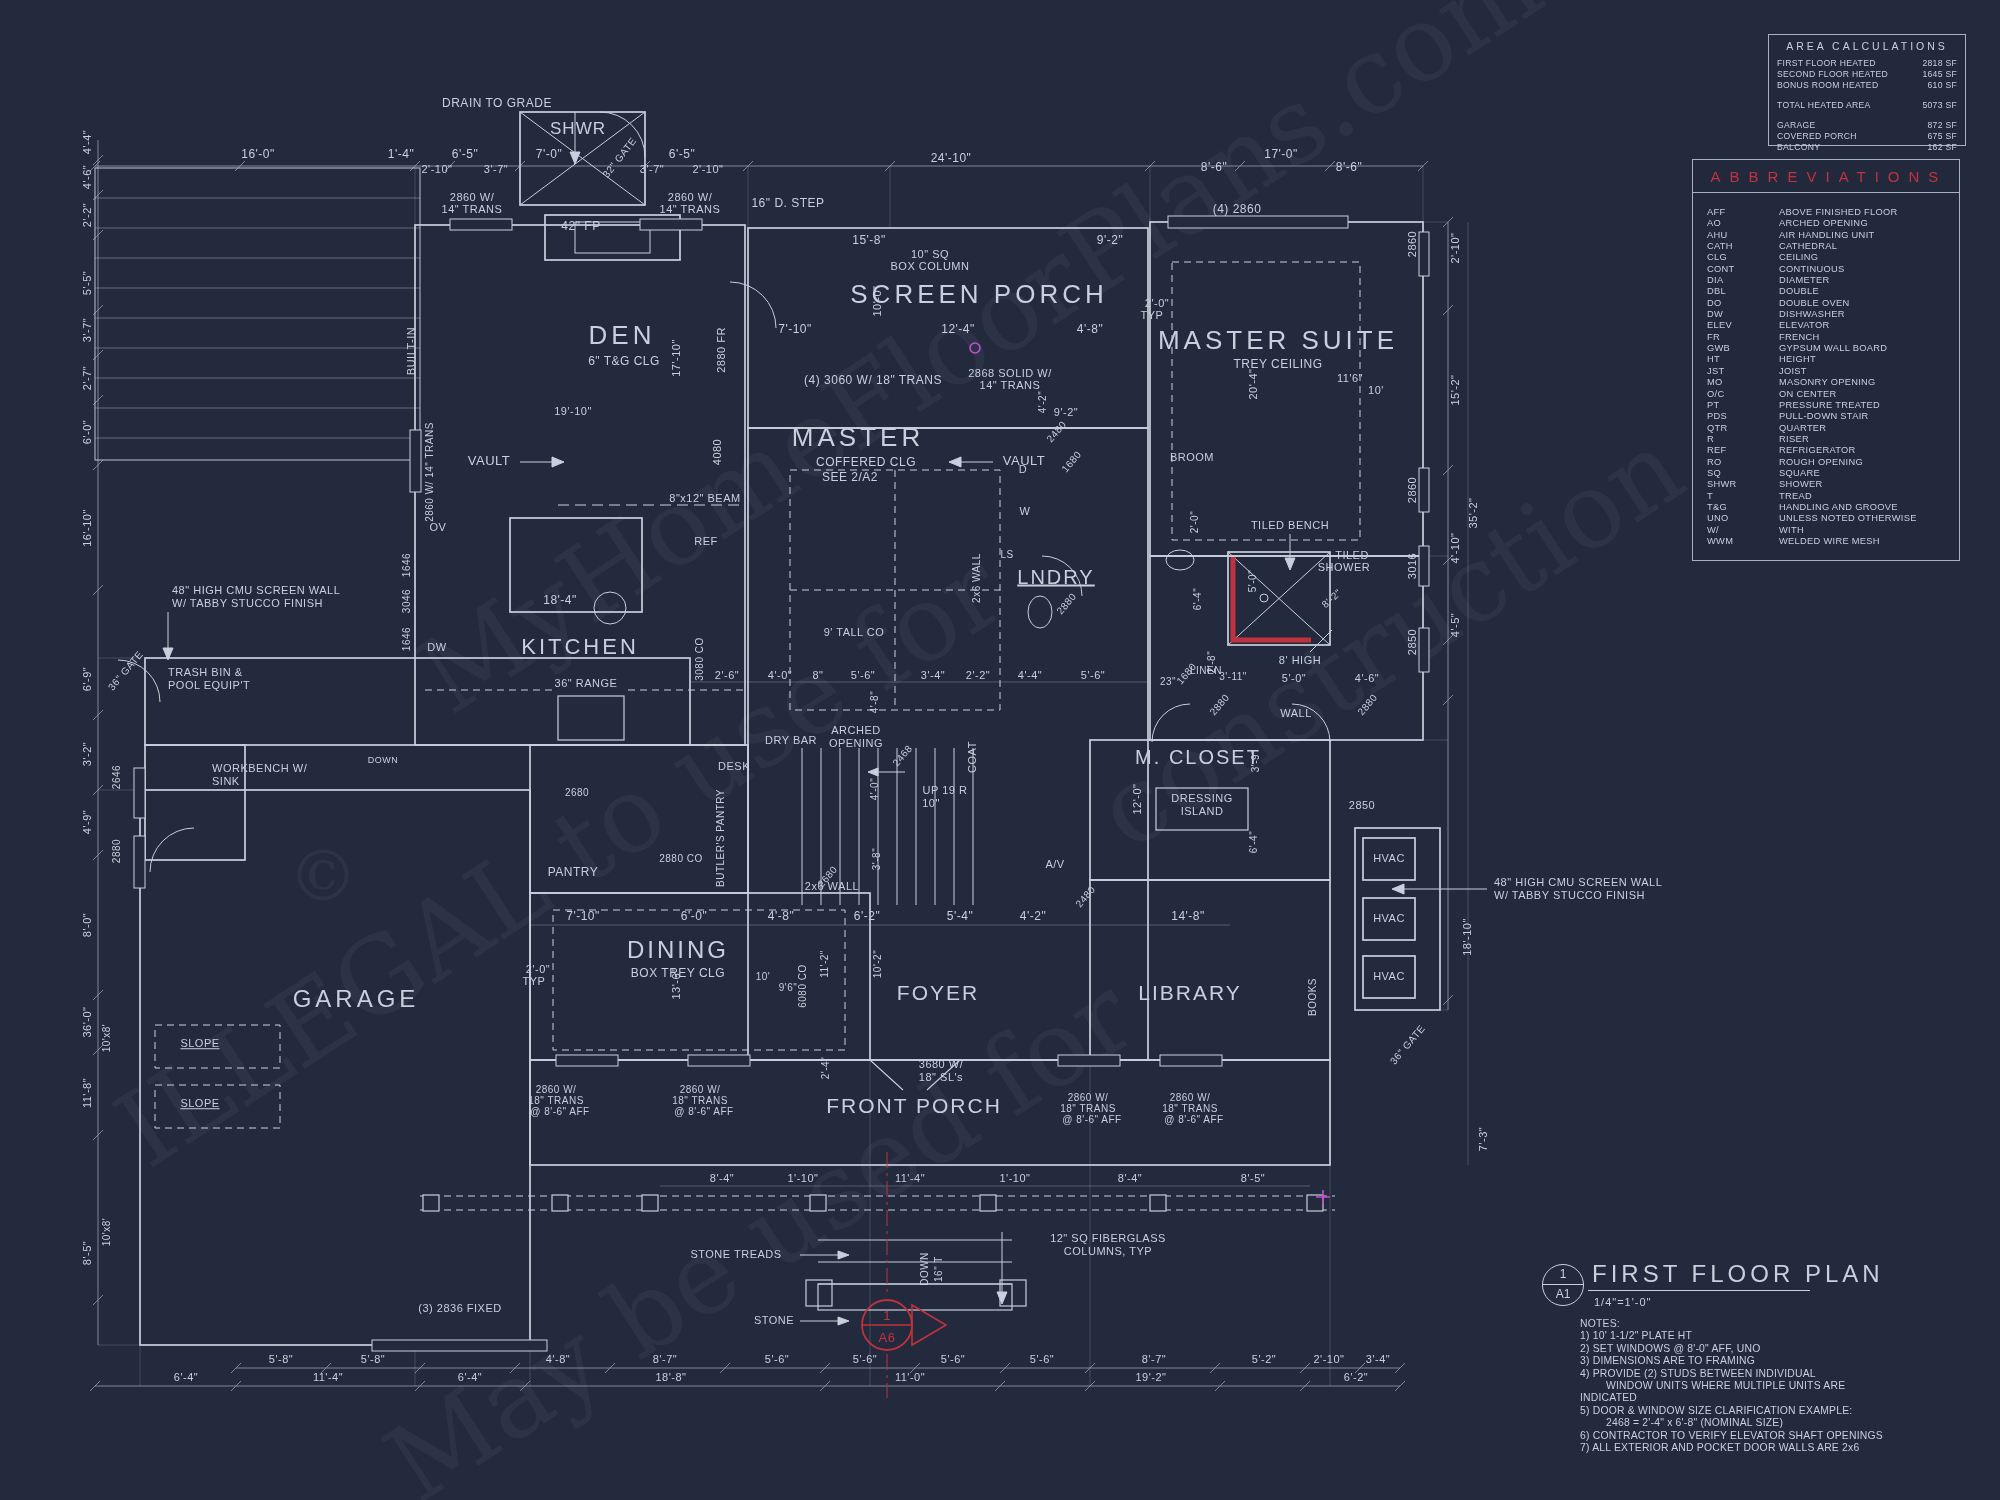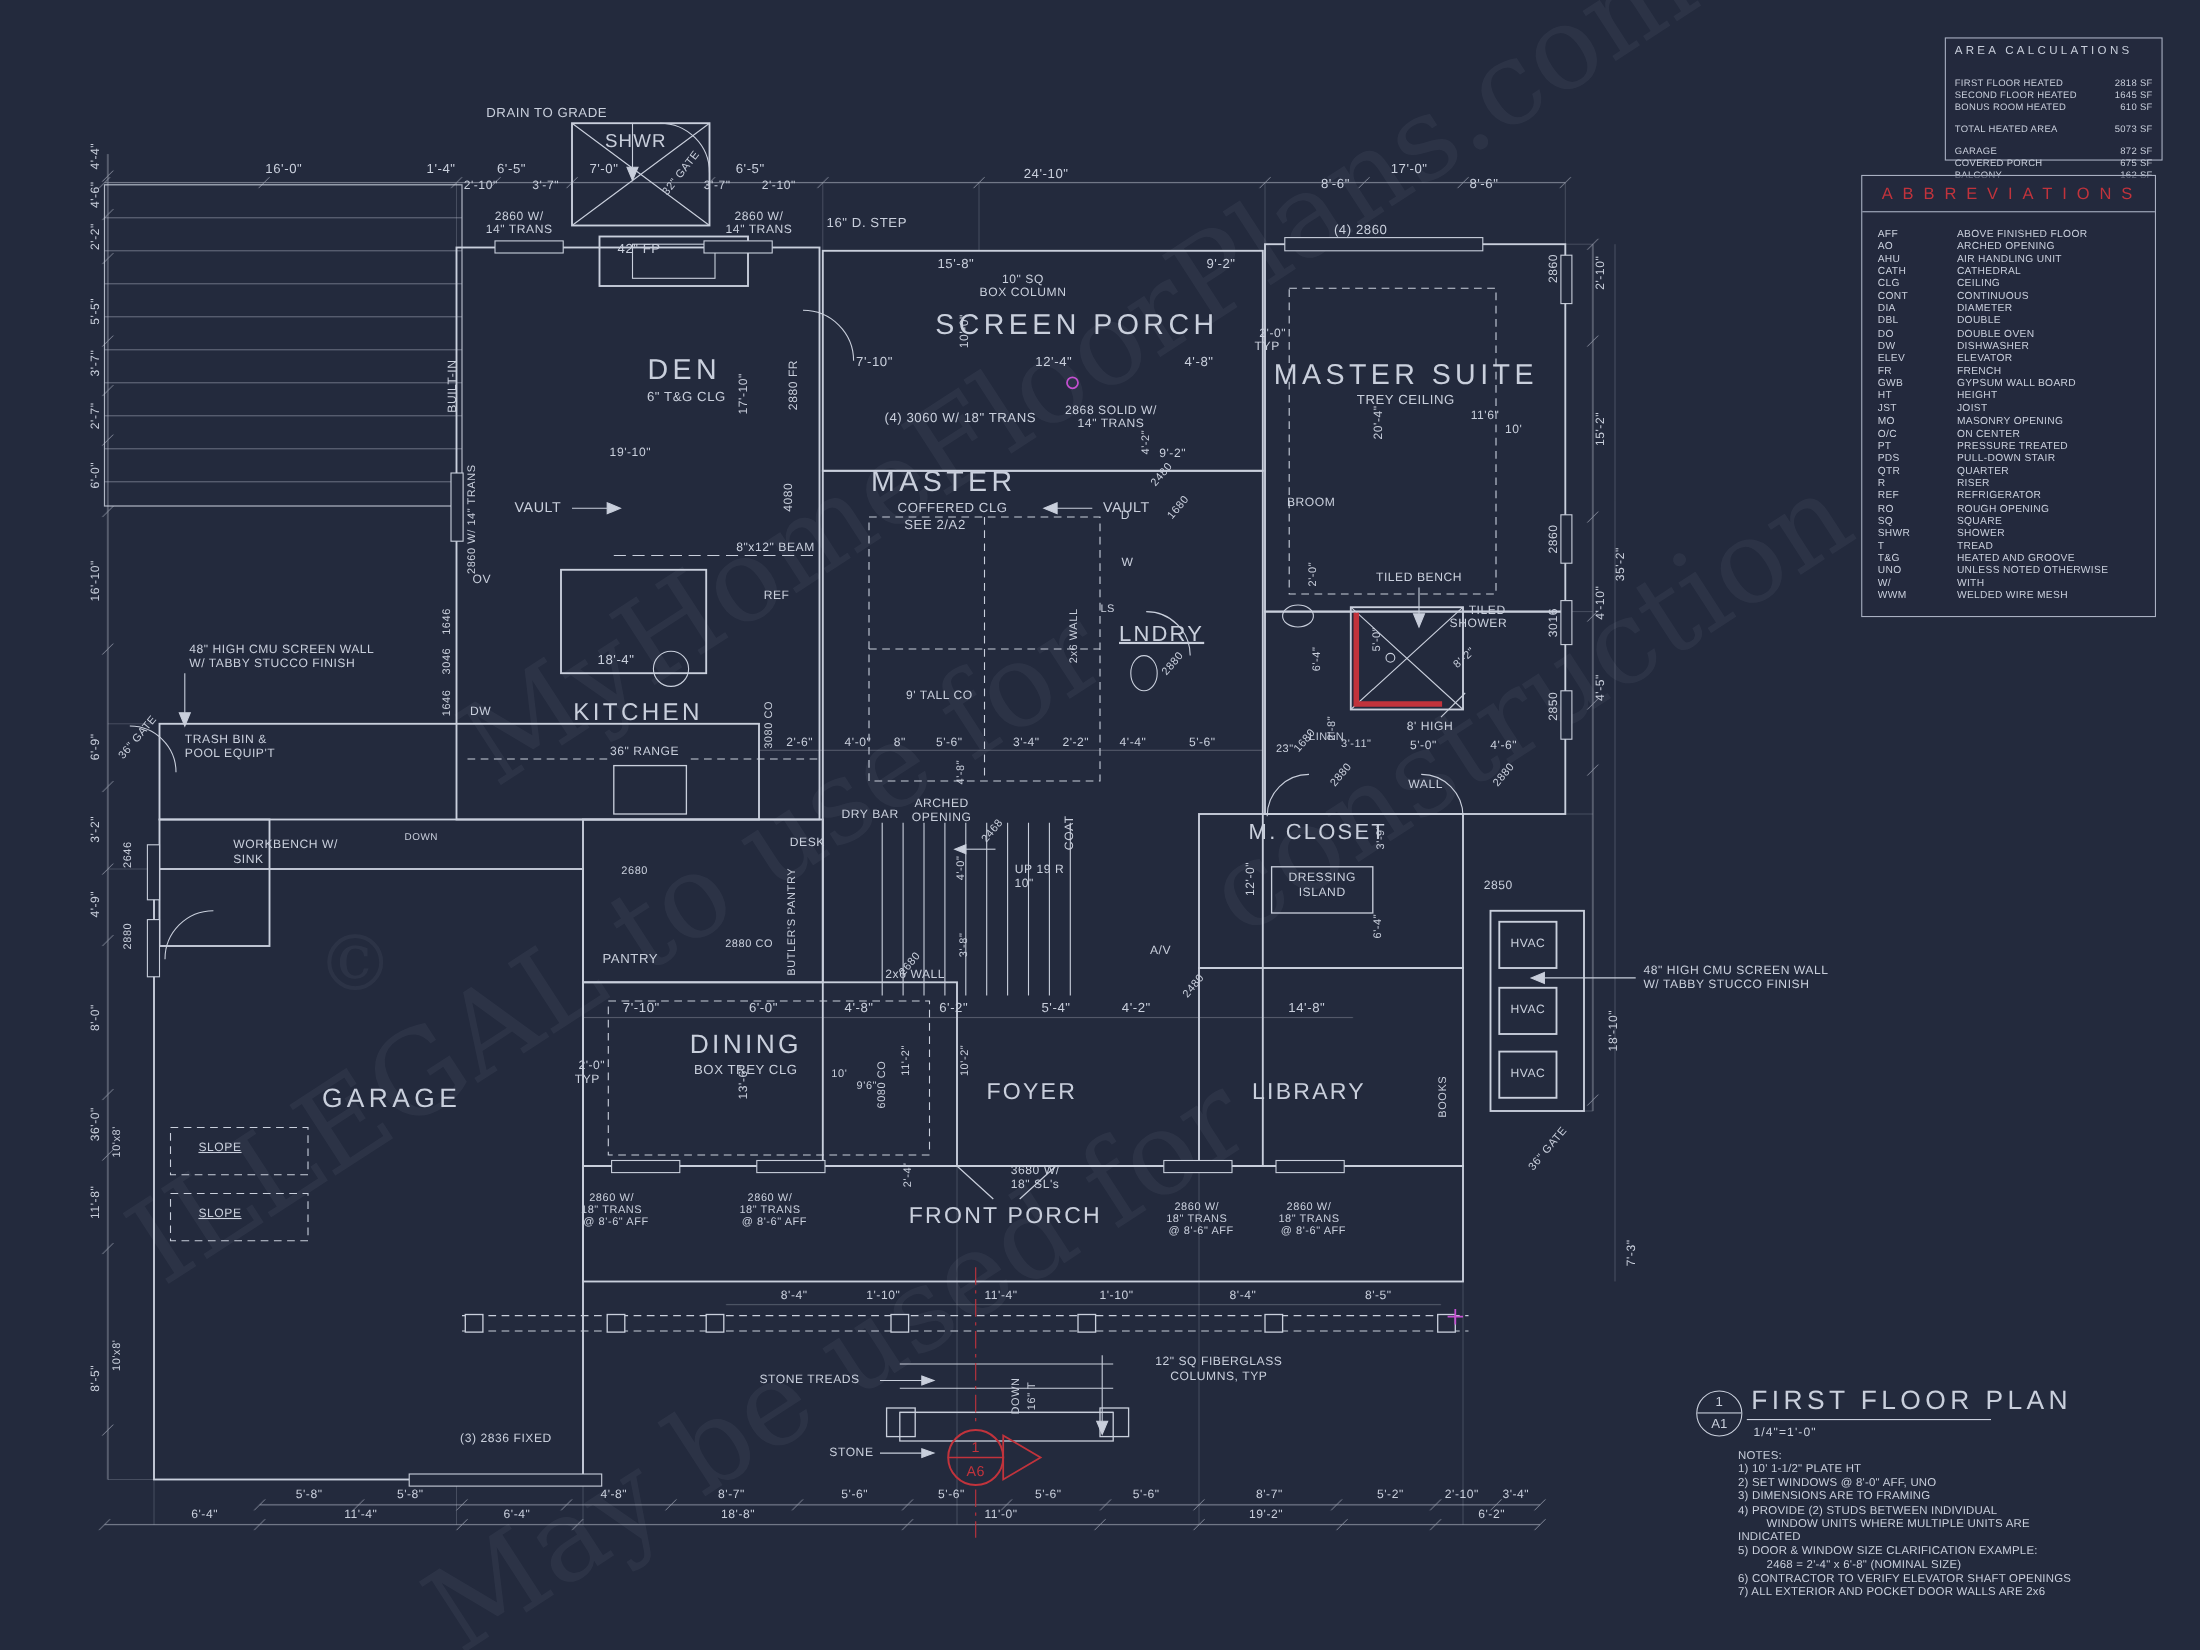--- a/index.html
+++ b/index.html
@@ -14,21 +14,21 @@
       font-family:"DejaVu Serif",serif;transform:translate(-50%,-50%) rotate(-33deg);}
   
   .lbl{position:absolute;white-space:nowrap;color:var(--ink);font-size:12px;line-height:1.05;
        transform:translate(-50%,-50%);letter-spacing:.5px;}
   .lbl.al{transform:translate(0,-50%);}
   .lbl.red{color:var(--red);}
   .lbl.u{text-decoration:underline;}
   
   .panel{position:absolute;border:1px solid #A9B0C2;background:rgba(35,42,61,.6);}
   #area-calc{left:1768px;top:34px;width:198px;height:112px;padding:5px 8px 6px 8px;box-sizing:border-box;}
-  .ac-title{font-size:10.5px;letter-spacing:3px;margin-bottom:18px;}
+  .ac-title{text-align:center;font-size:10.5px;letter-spacing:3px;margin-bottom:6px;}
   .ac-row{display:flex;justify-content:space-between;font-size:8.6px;line-height:1.28;letter-spacing:.3px;}
   .ac-row.gap{margin-top:9px;}
   #abbrev{left:1692px;top:159px;width:268px;height:402px;box-sizing:border-box;padding:0;}
   .ab-title{text-align:center;font-size:15px;letter-spacing:9px;color:var(--red);
             padding:8px 0 7px 6px;border-bottom:1px solid #A9B0C2;}
   .ab-rows{padding:14px 10px 0 14px;}
   .ab-row{display:grid;grid-template-columns:72px 1fr;font-size:9.3px;line-height:11.35px;letter-spacing:.3px;}
   
   #title-block{position:absolute;left:1538px;top:1258px;width:330px;}
   .tb-head{position:relative;height:56px;}
@@ -627,21 +627,21 @@
           <span>SHOWER</span>
         </div>
 
         <div class="ab-row">
           <span>T</span>
           <span>TREAD</span>
         </div>
 
         <div class="ab-row">
           <span>T&amp;G</span>
-          <span>HEATED AND GROOVE</span>
+          <span>HANDLING AND GROOVE</span>
         </div>
 
         <div class="ab-row">
           <span>UNO</span>
           <span>UNLESS NOTED OTHERWISE</span>
         </div>
 
         <div class="ab-row">
           <span>W/</span>
           <span>WITH</span>

